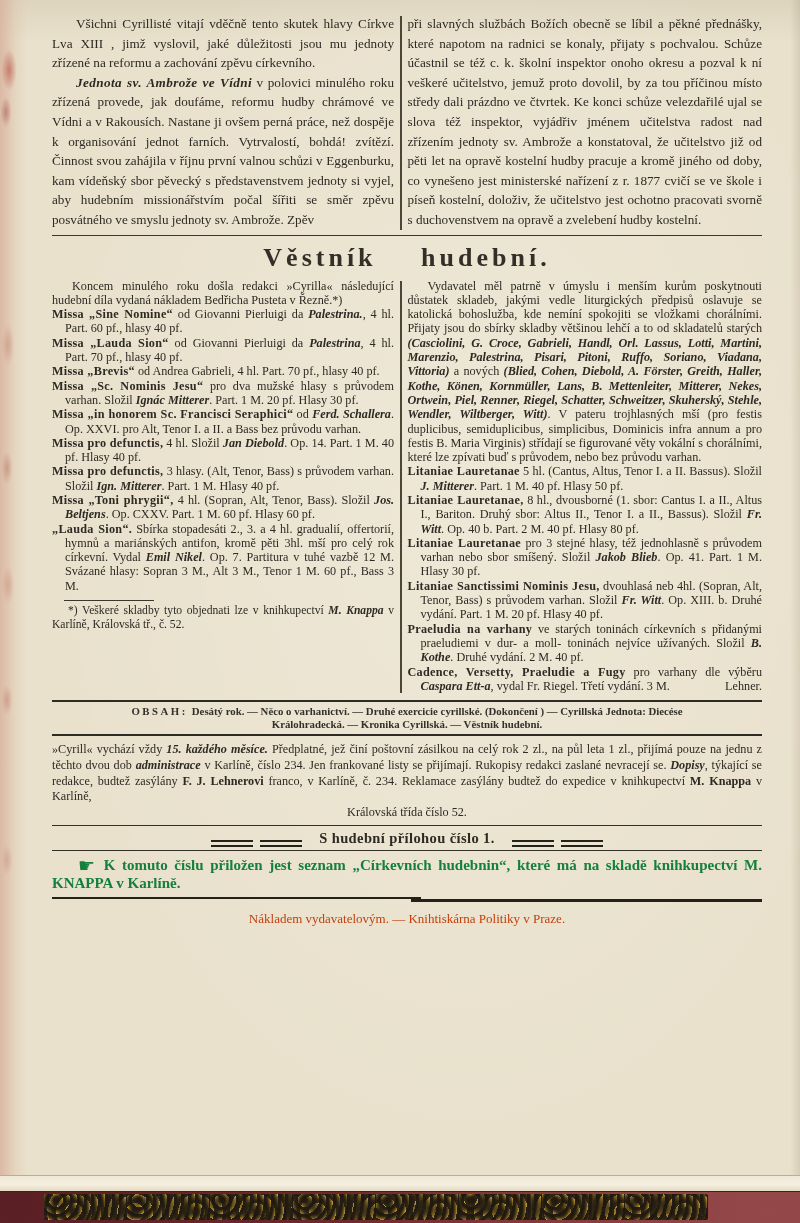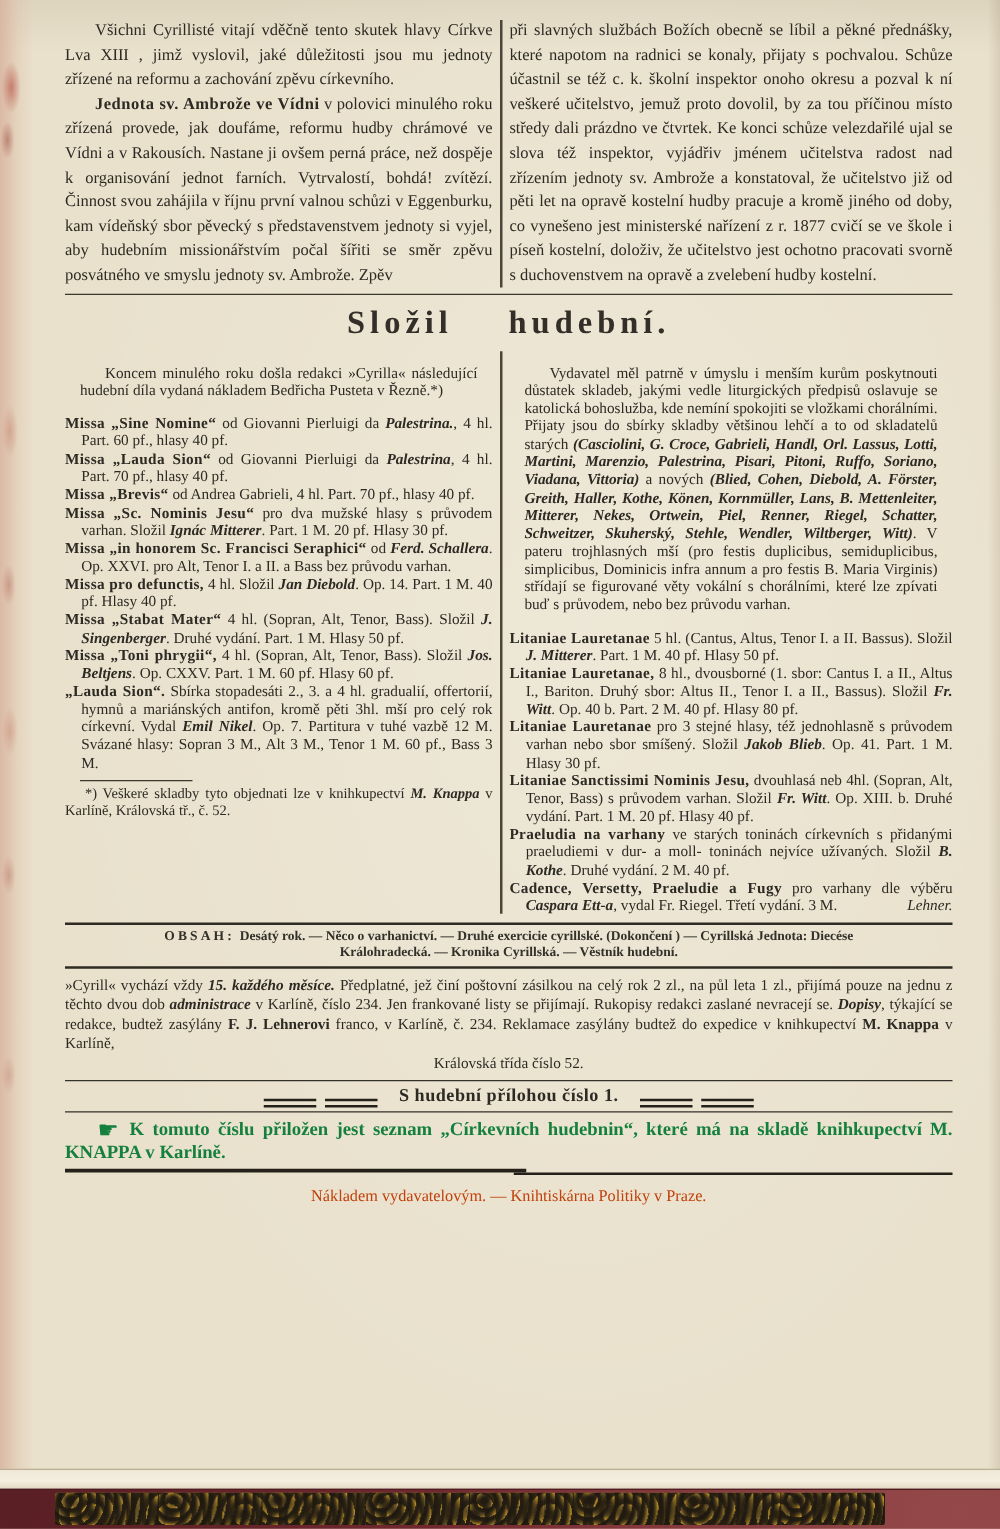--- a/index.html
+++ b/index.html
@@ -25,34 +25,34 @@
       radial-gradient(ellipse 8px 22px at 7px 860px, rgba(180,110,92,0.30), rgba(180,110,92,0) 70%),
       linear-gradient(90deg, rgba(216,178,158,0.85), rgba(222,194,172,0.40) 55%, rgba(222,194,172,0) 100%);
   }
   .content{position:absolute;left:52px;top:14px;width:710px;}
   .cols{display:flex;align-items:stretch;justify-content:space-between;}
   .col-l{width:342px;}
   .col-r{flex:1;}
   .vdiv{width:1.5px;background:#4d4638;margin:2px 6px 0 6px;}
   .top-article{font-size:13.2px;line-height:19.6px;text-align:justify;}
   .top-article p{margin:0;text-indent:24px;}
-  .lead-strong{font-weight:bold;letter-spacing:0.4px;}
+  .lead-strong{font-weight:bold;letter-spacing:0.4px;font-style:italic;}
   .full-rule{border-top:1.5px solid #3b372f;margin-top:5px;}
   .vh-heading{
     text-align:center;font-size:26px;line-height:30px;margin:7px 0 6px 0;
     letter-spacing:4px;word-spacing:34px;color:#332f28;
   }
   .vestnik{font-size:12.2px;line-height:14.3px;text-align:justify;}
-  .vestnik .intro{margin:12px;text-indent:20px;}
+  .vestnik .intro{margin:0;text-indent:20px;}
   .vestnik .note{margin:0;text-indent:20px;}
   .vestnik .item{margin:0;padding-left:13px;text-indent:-13px;}
   .vestnik .item b{letter-spacing:0.3px;}
   .fn-rule{width:90px;border-top:1.2px solid #3b372f;margin:7px 0 3px 12px;}
   .footnote{font-size:11.6px;line-height:14px;text-align:justify;margin:0;text-indent:16px;}
-  .sig{float:right;font-style:italic;}
+  .sig{float:right;}
   .obsah{border-top:2.5px solid #2e2b24;border-bottom:2px solid #2e2b24;margin-top:7px;padding:3px 0 4px 0;}
   .obsah p{margin:0;font-size:10.8px;line-height:12.6px;font-weight:bold;text-align:center;color:#33302a;}
   .obsah .lbl{letter-spacing:2.5px;margin-right:4px;}
   .subscription{font-size:12.2px;line-height:15.6px;text-align:justify;margin:6px 0 0 0;}
   .subscription .ctr{display:block;text-align:center;}
   .thin-rule{border-top:1.3px solid #34312a;margin-top:5px;}
   .banner-row{display:flex;align-items:flex-end;justify-content:center;gap:7px;margin:4px 0 3px 0;}
   .banner-text{font-size:14.5px;font-weight:bold;letter-spacing:0.4px;padding:0 10px;}
   .dbar{display:inline-block;width:42px;height:3px;border-top:2.6px solid #24211b;border-bottom:2.6px solid #24211b;}
   .notice{font-size:15px;line-height:17.5px;font-weight:bold;text-align:justify;margin:5px 0 0 0;text-indent:26px;color:#15803d;}
@@ -101,35 +101,35 @@
       <p><span class="lead-strong">Jednota sv. Ambrože ve Vídni</span><span> v polovici minulého roku zřízená provede, jak doufáme, reformu hudby chrámové ve Vídni a v Rakousích. Nastane ji ovšem perná práce, než dospěje k organisování jednot farních. Vytrvalostí, bohdá! zvítězí. Činnost svou zahájila v říjnu první valnou schůzi v Eggenburku, kam vídeňský sbor pěvecký s představenstvem jednoty si vyjel, aby hudebním missionářstvím počal šířiti se směr zpěvu posvátného ve smyslu jednoty sv. Ambrože. Zpěv</span></p>
     </div>
     <div class="vdiv"></div>
     <div class="col-r">
       <p style="text-indent:0;">při slavných službách Božích obecně se líbil a pěkné přednášky, které napotom na radnici se konaly, přijaty s pochvalou. Schůze účastnil se též c. k. školní inspektor onoho okresu a pozval k ní veškeré učitelstvo, jemuž proto dovolil, by za tou příčinou místo středy dali prázdno ve čtvrtek. Ke konci schůze velezdařilé ujal se slova též inspektor, vyjádřiv jménem učitelstva radost nad zřízením jednoty sv. Ambrože a konstatoval, že učitelstvo již od pěti let na opravě kostelní hudby pracuje a kromě jiného od doby, co vynešeno jest ministerské nařízení z r. 1877 cvičí se ve škole i píseň kostelní, doloživ, že učitelstvo jest ochotno pracovati svorně s duchovenstvem na opravě a zvelebení hudby kostelní.</p>
     </div>
   </div>
 
   <div class="full-rule"></div>
 
-  <h1 class="vh-heading">Složil hudební.</h1>
+  <h1 class="vh-heading">Věstník hudební.</h1>
 
   <div class="cols vestnik">
     <div class="col-l">
       <p class="intro">Koncem minulého roku došla redakci »Cyrilla« následující hudební díla vydaná nákladem Bedřicha Pusteta v Řezně.*)</p>
 
       <p class="item"><b>Missa „Sine Nomine“</b><span> od Giovanni Pierluigi da </span><i class="comp">Palestrina.</i><span>, 4 hl. Part. 60 pf., hlasy 40 pf.</span></p>
       <p class="item"><b>Missa „Lauda Sion“</b><span> od Giovanni Pierluigi da </span><i class="comp">Palestrina</i><span>, 4 hl. Part. 70 pf., hlasy 40 pf.</span></p>
       <p class="item"><b>Missa „Brevis“</b><span> od Andrea Gabrieli, 4 hl. Part. 70 pf., hlasy 40 pf.</span><i class="comp"></i><span></span></p>
 
 
       <p class="item"><b>Missa „Sc. Nominis Jesu“</b><span> pro dva mužské hlasy s průvodem varhan. Složil </span><i class="comp">Ignác Mitterer</i><span>. Part. 1 M. 20 pf. Hlasy 30 pf.</span></p>
       <p class="item"><b>Missa „in honorem Sc. Francisci Seraphici“</b><span> od </span><i class="comp">Ferd. Schallera</i><span>. Op. XXVI. pro Alt, Tenor I. a II. a Bass bez průvodu varhan.</span></p>
       <p class="item"><b>Missa pro defunctis,</b><span> 4 hl. Složil </span><i class="comp">Jan Diebold</i><span>. Op. 14. Part. 1 M. 40 pf. Hlasy 40 pf.</span></p>
-      <p class="item"><b>Missa „Stabat Mater“</b><span> 4 hl. (Sopran, Alt, Tenor, Bass). Složil </span><i class="comp">J. Singenberger</i><span>. Druhé vydání. Part. 1 M. Hlasy 50 pf.</span></p>
+      <p class="item"><b>Missa pro defunctis,</b><span> 3 hlasy. (Alt, Tenor, Bass) s průvodem varhan. Složil </span><i class="comp">Ign. Mitterer</i><span>. Part. 1 M. Hlasy 40 pf.</span></p>
       <p class="item"><b>Missa „Toni phrygii“,</b><span> 4 hl. (Sopran, Alt, Tenor, Bass). Složil </span><i class="comp">Jos. Beltjens</i><span>. Op. CXXV. Part. 1 M. 60 pf. Hlasy 60 pf.</span></p>
       <p class="item"><b>„Lauda Sion“.</b><span> Sbírka stopadesáti 2., 3. a 4 hl. gradualií, offertorií, hymnů a mariánských antifon, kromě pěti 3hl. mší pro celý rok církevní. Vydal </span><i class="comp">Emil Nikel</i><span>. Op. 7. Partitura v tuhé vazbě 12 M. Svázané hlasy: Sopran 3 M., Alt 3 M., Tenor 1 M. 60 pf., Bass 3 M.</span></p>
 
       <div class="fn-rule"></div>
       <p class="footnote"><span>*) Veškeré skladby tyto objednati lze v knihkupectví </span><i class="comp">M. Knappa</i><span> v Karlíně, Královská tř., č. 52.</span></p>
     </div>
 
     <div class="vdiv"></div>
 
     <div class="col-r">

